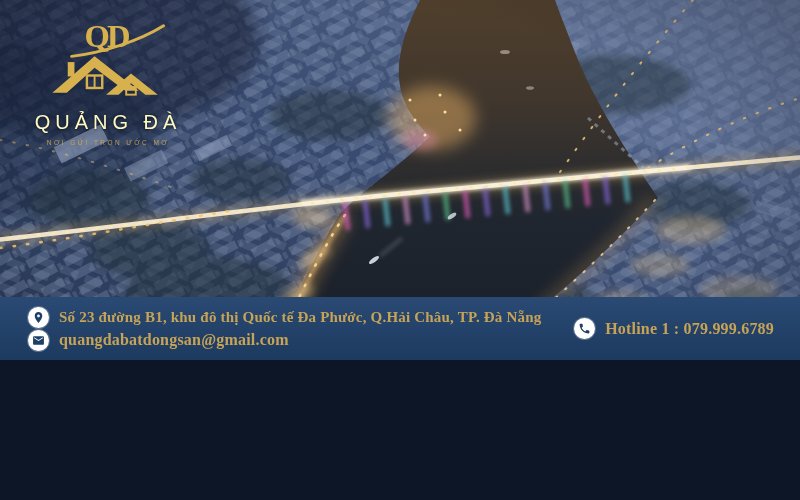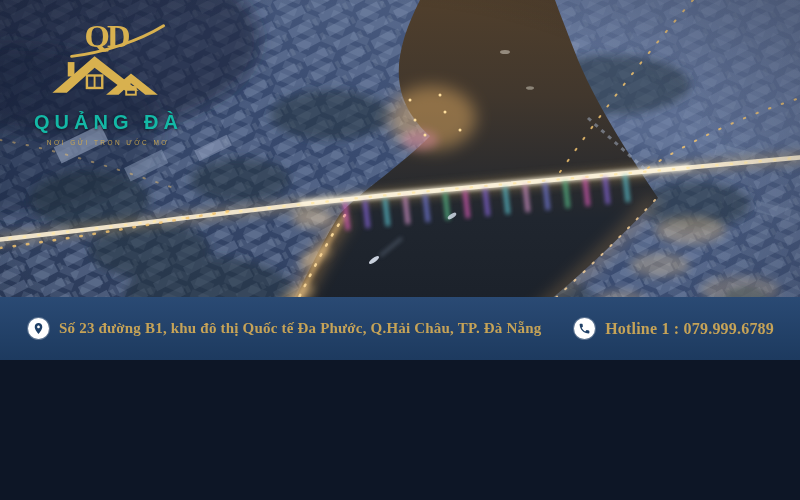--- a/index.html
+++ b/index.html
@@ -5,22 +5,22 @@
   html,body{margin:0;padding:0;background:#0d1626;}
   .poster{position:relative;width:800px;height:360px;overflow:hidden;
           font-family:"Liberation Serif",serif;background:#2c3c5c;}
   .scene{position:absolute;top:0;left:0;width:800px;height:437px;display:block;}
 
   
   .logo{position:absolute;left:34px;top:18px;width:148px;text-align:center;z-index:5;}
   .emblem{width:120px;height:92px;display:block;margin:0 auto;}
   .mono{font-family:"Liberation Serif",serif;font-weight:bold;font-size:34px;
         fill:#d8b14f;letter-spacing:-3px;text-anchor:middle;}
-  .brand-name{font-family:"Liberation Sans",sans-serif;font-weight:bold;font-size:20px;
-        color:#14b8a6;letter-spacing:5px;white-space:nowrap;margin-top:1px;
+  .brand-name{font-family:"Liberation Sans",sans-serif;font-weight:normal;font-size:20px;
+        color:#fef9c3;letter-spacing:5px;white-space:nowrap;margin-top:1px;
         text-shadow:0 1px 3px rgba(0,0,0,.55);}
   .brand-tagline{font-family:"Liberation Sans",sans-serif;font-size:6.5px;color:#cfa94e;
         letter-spacing:2.4px;margin-top:5px;white-space:nowrap;opacity:.9;}
 
   
   .contact-bar{position:absolute;left:0;bottom:0;width:800px;height:63px;
         background:linear-gradient(#2a4a74,#1d3a5f);
         display:flex;align-items:center;justify-content:space-between;
         padding:0 26px 0 28px;box-sizing:border-box;z-index:6;}
   .contact-col{display:flex;flex-direction:column;gap:2px;justify-content:flex-end;}
@@ -231,20 +231,28 @@
   <footer class="contact-bar">
     <div class="contact-col">
       <div class="contact-row">
         <span class="cicon">
           <svg viewBox="0 0 24 24">
               <path fill="#1e3f66" d="M12 2C8.13 2 5 5.13 5 9c0 5.25 7 13 7 13s7-7.75 7-13c0-3.87-3.13-7-7-7zm0 9.5c-1.38 0-2.5-1.12-2.5-2.5s1.12-2.5 2.5-2.5 2.5 1.12 2.5 2.5-1.12 2.5-2.5 2.5z"></path>
             </svg>
         </span>
         <span class="ctext">Số 23 đường B1, khu đô thị Quốc tế Đa Phước, Q.Hải Châu, TP. Đà Nẵng</span>
       </div>
+      <div class="contact-row">
+        <span class="cicon">
+          <svg viewBox="0 0 24 24">
+              <path fill="#1e3f66" d="M20 4H4c-1.1 0-1.99.9-1.99 2L2 18c0 1.1.9 2 2 2h16c1.1 0 2-.9 2-2V6c0-1.1-.9-2-2-2zm0 4l-8 5-8-5V6l8 5 8-5v2z"></path>
+            </svg>
+        </span>
+        <span class="ctext big">quangdabatdongsan@gmail.com</span>
+      </div>
     </div>
     <div class="contact-col">
       <div class="contact-row">
         <span class="cicon">
           <svg viewBox="0 0 24 24">
               <path fill="#1e3f66" d="M6.62 10.79c1.44 2.83 3.76 5.14 6.59 6.59l2.2-2.2c.27-.27.67-.36 1.02-.24 1.12.37 2.33.57 3.57.57.55 0 1 .45 1 1V20c0 .55-.45 1-1 1-9.39 0-17-7.61-17-17 0-.55.45-1 1-1h3.5c.55 0 1 .45 1 1 0 1.25.2 2.45.57 3.57.11.35.03.74-.25 1.02l-2.2 2.2z"></path>
             </svg>
         </span>
         <span class="ctext big">Hotline 1 : 079.999.6789</span>
       </div>

